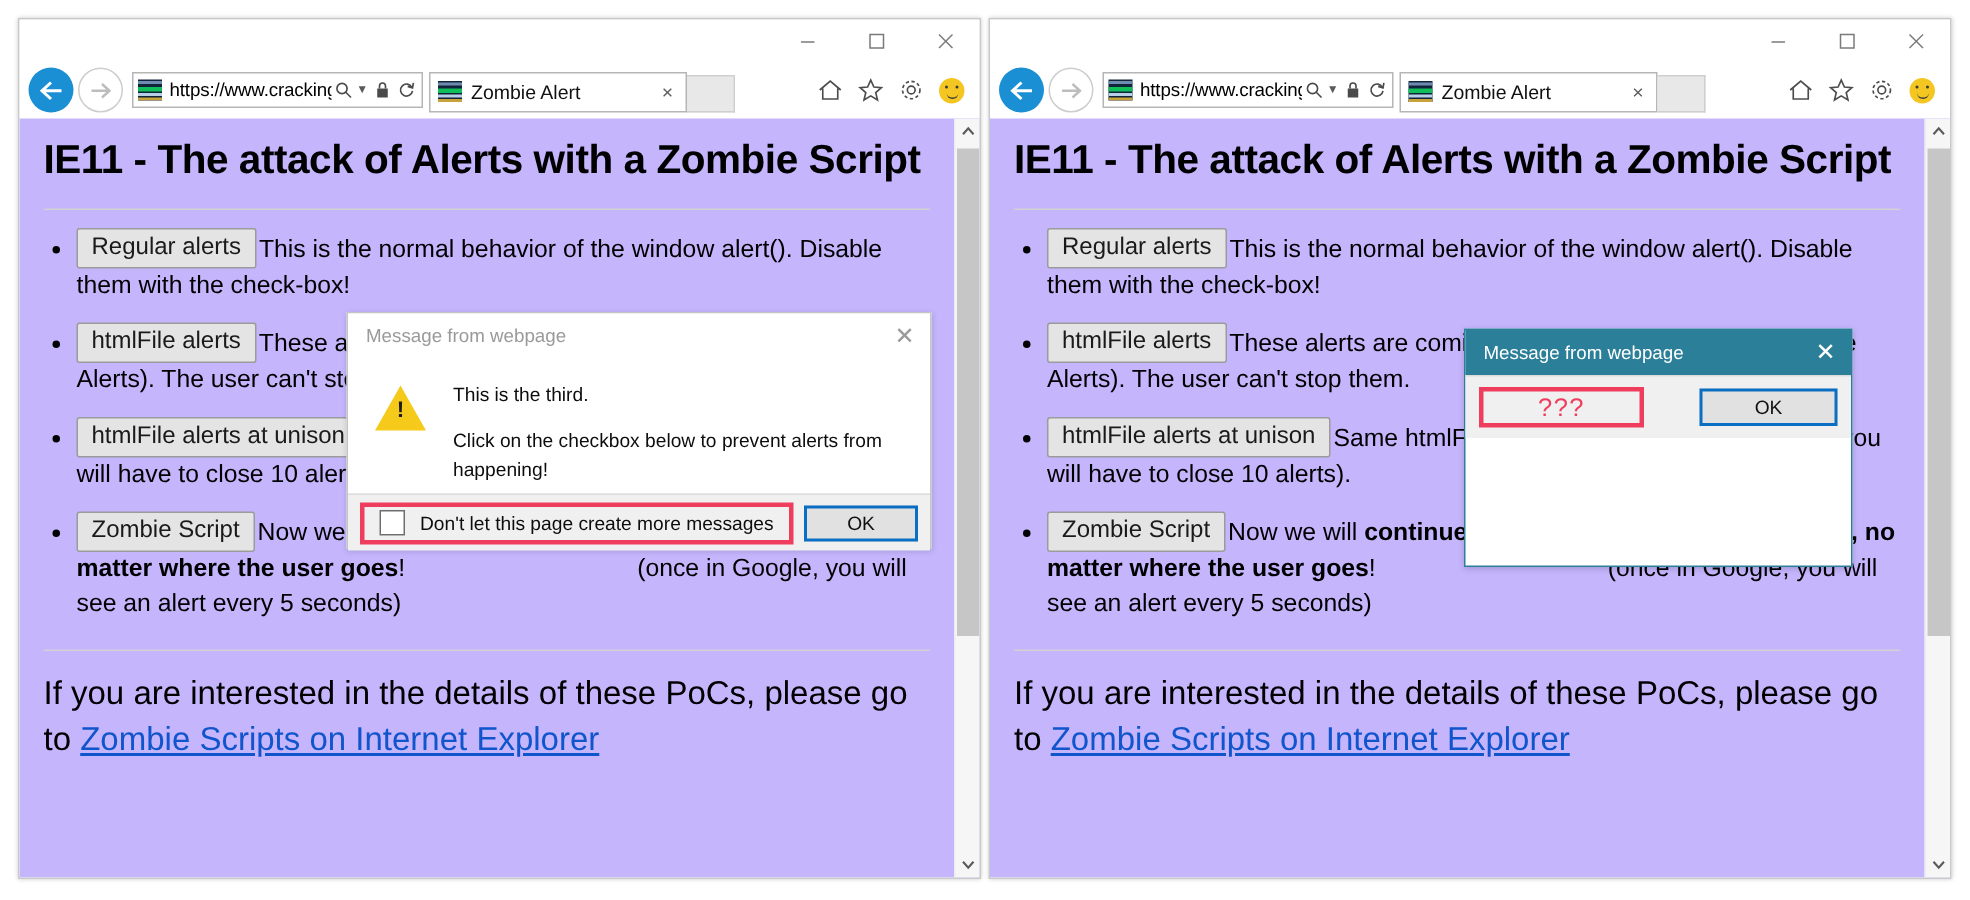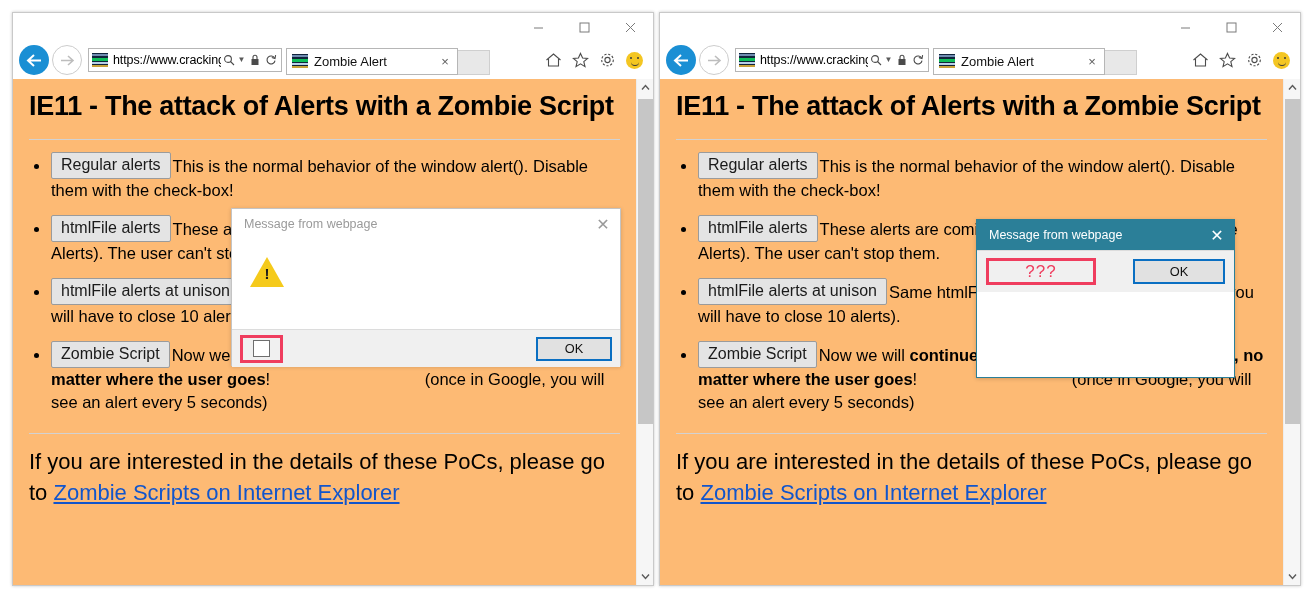--- a/index.html
+++ b/index.html
@@ -149,21 +149,21 @@
   }
   .emoji-ico::after {
     content:""; position:absolute; left:4.5px; top:9px; width:8px; height:4px;
     border-bottom:1.6px solid #3a3a3a; border-radius:0 0 8px 8px;
   }
 
   
   .viewport {
     position: relative;
     height: calc(100% - 66px);
-    background: #fdba74;
+    background: #c4b5fd;
     overflow: hidden;
   }
   .page {
     position: absolute;
     left: 0; top: 0; right: 17px; bottom: 0;
     padding: 8px 16px 0 16px;
     box-sizing: border-box;
     overflow: hidden;
     font-family: "Liberation Sans", sans-serif;
     color: #000000;
@@ -632,24 +632,29 @@
     </div>
   </div>
 
   <div class="dlg dlg-inactive dlg-left">
     <div class="dlg-title">
       <span class="dlg-title-text">Message from webpage</span>
       <span class="dlg-x">✕</span>
     </div>
     <div class="dlg-body">
       <span class="warn-tri"></span>
+      <div class="dlg-msg">
+        <p>This is the third.</p>
+        <p>Click on the checkbox below to prevent alerts from happening!</p>
+      </div>
     </div>
     <div class="dlg-footer">
       <div class="hl-box">
         <span class="chk-square"></span>
+        <span class="chk-label">Don't let this page create more messages</span>
       </div>
       <div class="ok-btn">OK</div>
     </div>
   </div>
 
   <div class="dlg dlg-active dlg-right">
     <div class="dlg-title">
       <span class="dlg-title-text">Message from webpage</span>
       <span class="dlg-x">✕</span>
     </div>

